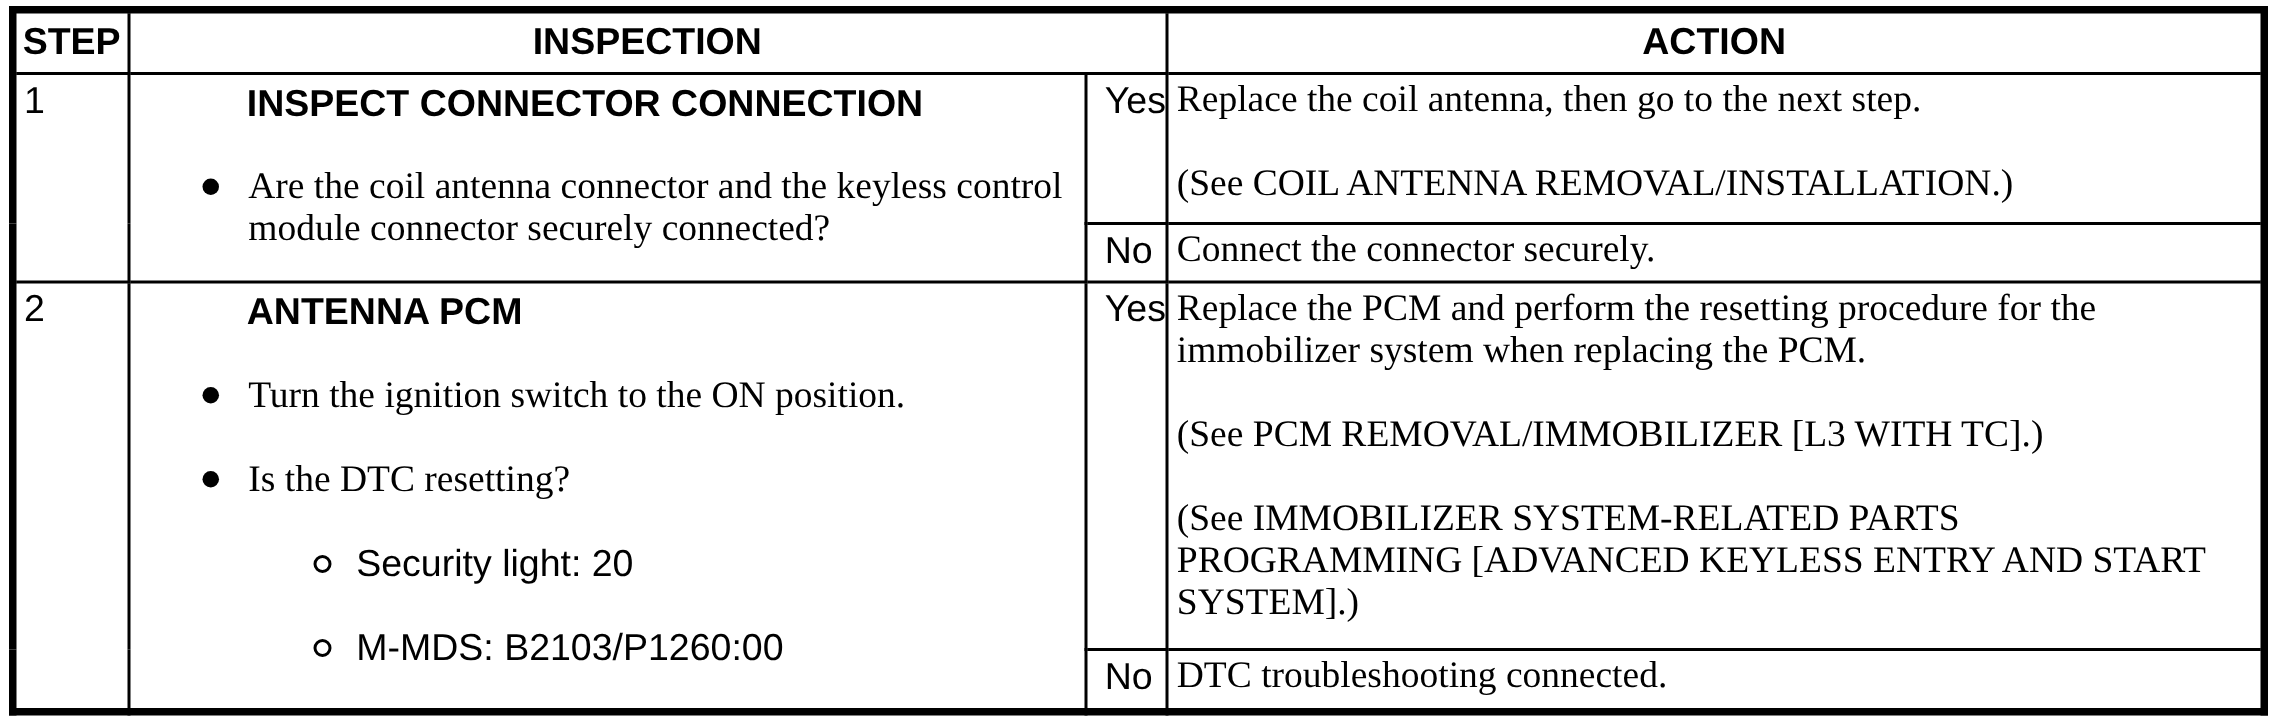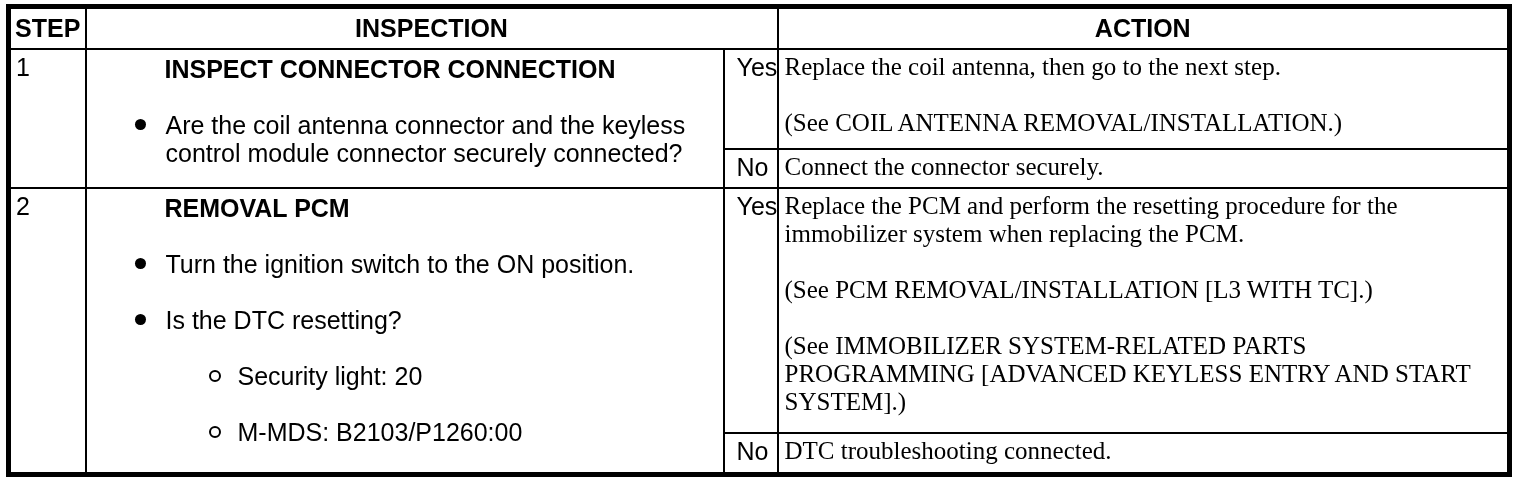--- a/index.html
+++ b/index.html
@@ -26,21 +26,21 @@
   tr.h-r1a  { height: 100px; }
   tr.h-r1b  { height: 39px; }
   tr.h-r2a  { height: 245px; }
   tr.h-r2b  { height: 42px; }
   td { vertical-align: top; }
   td.step   { padding: 3px 0 0 5px; }
   td.insp   { padding: 5px 4px 0 0; border-radius: 24px; }
   td.yn     { padding: 3px 0 0 12px; }
   td.action { padding: 3px 6px 0 6px; }
   .insp-title { font-weight: bold; margin-left: 78px; }
-  .bullet { position: relative; margin: 28px 4px 0 79px; }
+  .bullet { position: relative; margin: 28px 4px 0 79px; font-family: Liberation Serif, serif; }
   .bullet.wrapcap { max-width: 556px; }
   .bdot {
     position: absolute; left: -31px; top: 8px;
     width: 11px; height: 11px; background: #000; border-radius: 50%;
   }
   .sub { position: relative; margin: 28px 4px 0 151px; }
   .odot {
     position: absolute; left: -29px; top: 8px;
     width: 12px; height: 12px; border: 2.5px solid #000;
     border-radius: 50%; background: #fff;
@@ -85,42 +85,42 @@
   <tr class="h-r1b">
     <td class="yn">No</td>
     <td class="action">
       <div class="para">Connect the connector securely.</div>
     </td>
   </tr>
 
   <tr class="h-r2a">
     <td class="step" rowspan="2">2</td>
     <td class="insp" rowspan="2">
-      <div class="insp-title">REMOVAL PCM</div>
+      <div class="insp-title">ANTENNA PCM</div>
       <div class="bullet">
         <span class="bdot"></span>
         <span>Turn the ignition switch to the ON position.</span>
       </div>
       <div class="bullet">
         <span class="bdot"></span>
         <span>Is the DTC resetting?</span>
       </div>
       <div class="sub">
         <span class="odot"></span>
         <span>Security light: 20</span>
       </div>
       <div class="sub">
         <span class="odot"></span>
         <span>M-MDS: B2103/P1260:00</span>
       </div>
     </td>
     <td class="yn">Yes</td>
     <td class="action">
       <div class="para">Replace the PCM and perform the resetting procedure for the immobilizer system when replacing the PCM.</div>
-      <div class="para gap">(See PCM REMOVAL/INSTALLATION [L3 WITH TC].)</div>
+      <div class="para gap">(See PCM REMOVAL/IMMOBILIZER [L3 WITH TC].)</div>
       <div class="para gap">(See IMMOBILIZER SYSTEM-RELATED PARTS PROGRAMMING [ADVANCED KEYLESS ENTRY AND START SYSTEM].)</div>
     </td>
   </tr>
 
   <tr class="h-r2b">
     <td class="yn">No</td>
     <td class="action">
       <div class="para">DTC troubleshooting connected.</div>
     </td>
   </tr>

